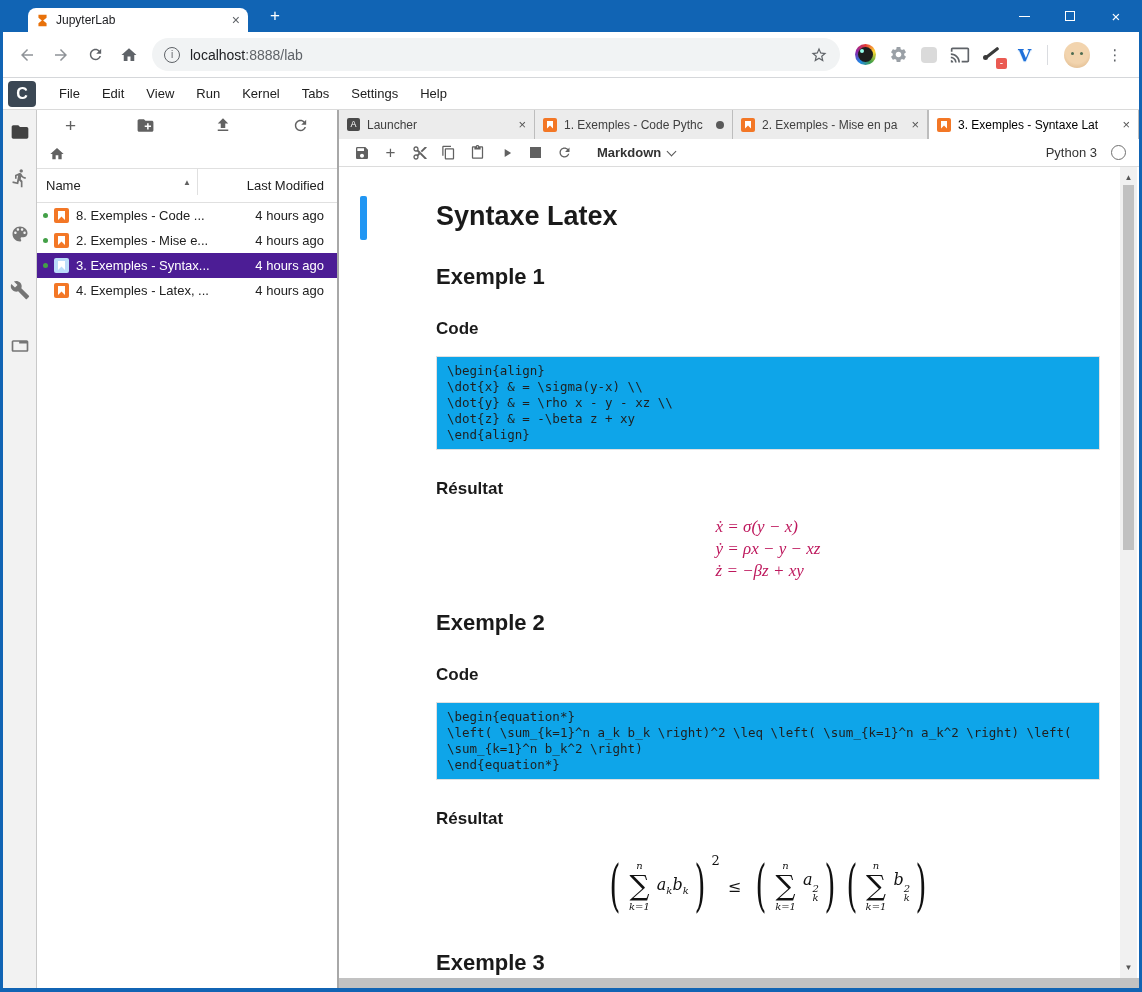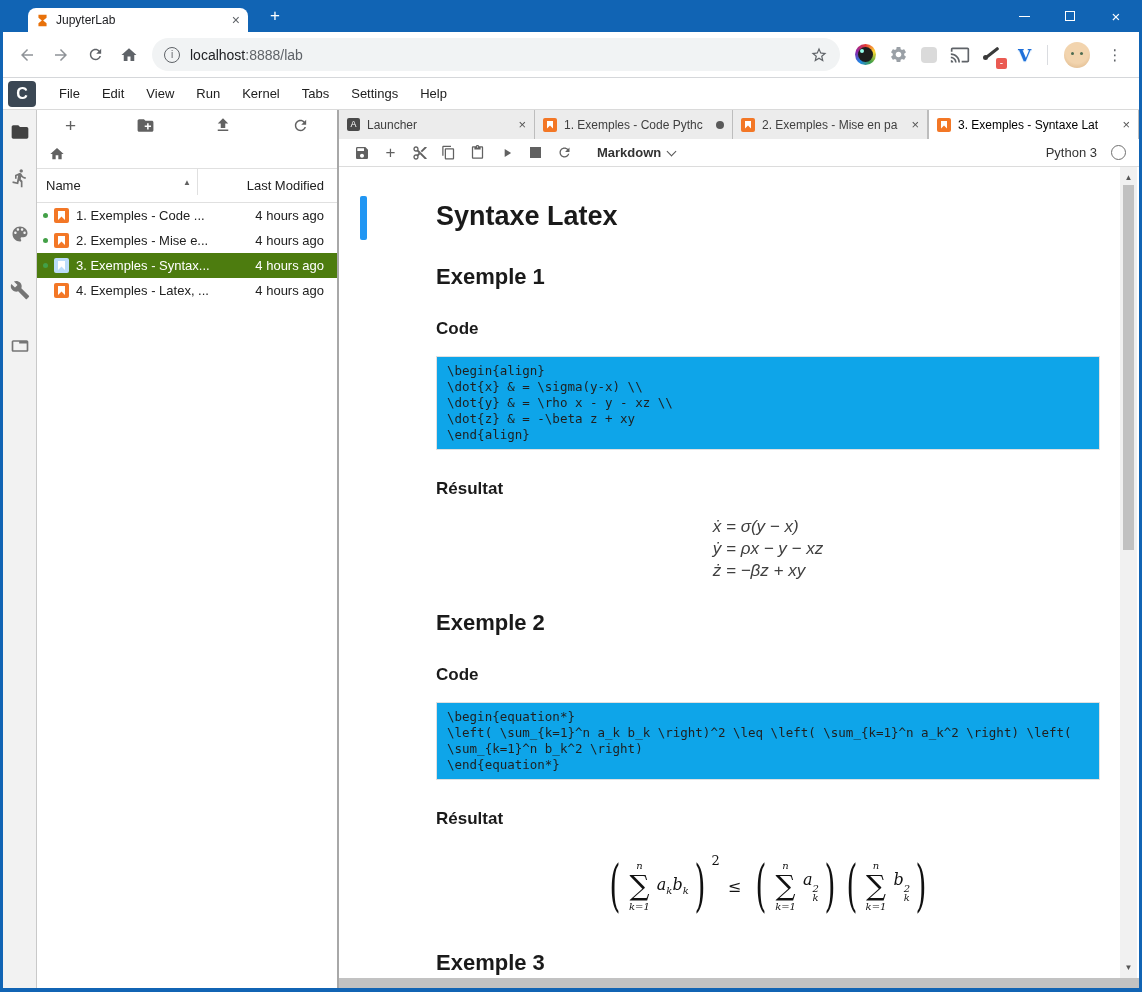--- a/index.html
+++ b/index.html
@@ -80,21 +80,21 @@
   .sort-arrow { font-size:8px; color:#616161; position:absolute; left:146px; top:9px; }
   .col-div { position:absolute; left:160px; top:0; width:1px; height:26px; background:#e0e0e0; }
   .hdr-mod { position:absolute; right:13px; }
   .fb-row { height:25px; display:flex; align-items:center; position:relative; color:#212121; }
   .fb-row .runner-dot { position:absolute; left:6px; top:10px; width:5px; height:5px; border-radius:50%; background:#43a047; }
   .nbfile-icon { width:15px; height:15px; background:#f37726; border-radius:2px; margin-left:17px; position:relative; }
   .nbfile-icon::after { content:""; position:absolute; left:4px; top:3px; width:7px; height:9px; background:#fff;
         clip-path:polygon(0 0,100% 0,100% 100%,50% 62%,0 100%); }
   .fb-row .fname { margin-left:7px; white-space:nowrap; overflow:hidden; flex:1; }
   .fb-row .ftime { position:absolute; right:13px; }
-  .fb-row.selected { background:#4d7c0f; color:#fff; }
+  .fb-row.selected { background:#4c1d95; color:#fff; }
   .fb-row.selected .ftime { color:#fff; }
   .fb-row.selected .nbfile-icon { background:#bbdcf9; }
 
   .splitter { width:2px; background:#a8a8a8; }
 
   .dock-panel { flex:1; display:flex; flex-direction:column; background:#fff; }
 
   
   .tab-bar { height:29px; background:#ececec; border-bottom:1px solid #bdbdbd; display:flex; }
   .jtab { height:29px; display:flex; align-items:center; padding:0 8px; border-right:1px solid #bdbdbd;
@@ -132,22 +132,22 @@
 
   .nb-content { position:absolute; left:0; top:0; right:19px; bottom:0; padding:29px 20px 0 97px; }
   .cell-bar { position:absolute; left:21px; top:29px; width:7px; height:44px; background:#2196f3; border-radius:2px; }
 
   .h1 { font-size:27px; font-weight:bold; color:#1a1a1a; line-height:40px; }
   .h2 { font-size:22px; font-weight:bold; color:#1a1a1a; line-height:26px; margin-top:28px; }
   .h3 { font-size:17px; font-weight:bold; color:#1a1a1a; line-height:20px; margin-top:29px; }
   pre.codeblock { margin-top:17px; background:#0ea5e9; border:1px solid #e0e0e0; padding:6px 10px;
        font-family:"DejaVu Sans Mono", monospace; font-size:12.5px; line-height:16px; color:#1f1f1f;
        white-space:pre; overflow:hidden; }
-  .result-eq { margin-top:17px; text-align:center; font-family:Liberation Sans, sans-serif; font-style:italic;
-       font-size:17px; line-height:22px; color:#404040; }
+  .result-eq { margin-top:17px; text-align:center; font-family:Liberation Serif, serif; font-style:italic;
+       font-size:17px; line-height:22px; color:#be185d; }
   .result-eq .inner { display:inline-block; text-align:left; }
 
   .bigeq { margin-top:21px; display:flex; align-items:center; justify-content:center;
            font-family:"DejaVu Serif", serif; font-style:italic; color:#111; height:72px; }
   .bparen { font-style:normal; font-size:56px; font-weight:200; line-height:56px; display:inline-block;
             transform:scaleX(.5); }
   .sum { display:inline-flex; flex-direction:column; align-items:center; margin:0 3px; font-style:normal; }
   .sum .lim { font-size:10px; font-style:italic; line-height:11px; }
   .sum .sym { font-size:28px; line-height:30px; }
   .term { font-size:16px; margin-left:4px; }
@@ -291,21 +291,21 @@
     </div>
     <div class="fb-header">
       <span class="hdr-name">Name</span>
       <span class="sort-arrow">▲</span>
       <span class="col-div"></span>
       <span class="hdr-mod">Last Modified</span>
     </div>
     <div class="fb-row">
       <span class="runner-dot"></span>
       <span class="nbfile-icon"></span>
-      <span class="fname">1. Exemples - Code ...</span>
+      <span class="fname">8. Exemples - Code ...</span>
       <span class="ftime">4 hours ago</span>
     </div>
     <div class="fb-row">
       <span class="runner-dot"></span>
       <span class="nbfile-icon"></span>
       <span class="fname">2. Exemples - Mise e...</span>
       <span class="ftime">4 hours ago</span>
     </div>
     <div class="fb-row selected">
       <span class="runner-dot"></span>

